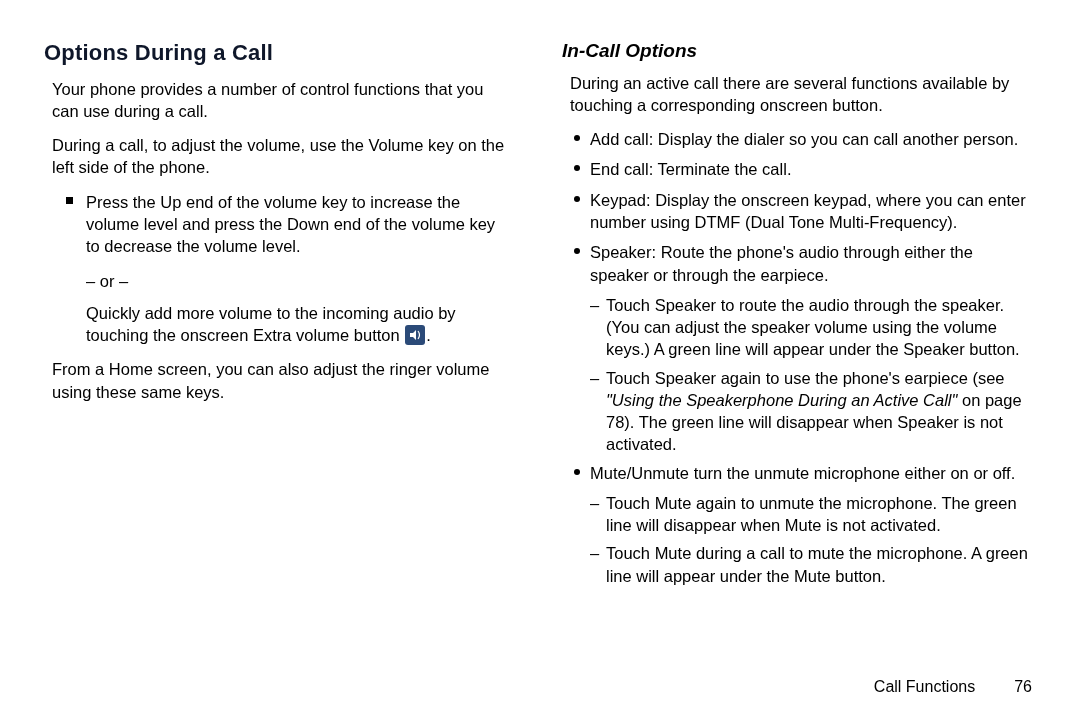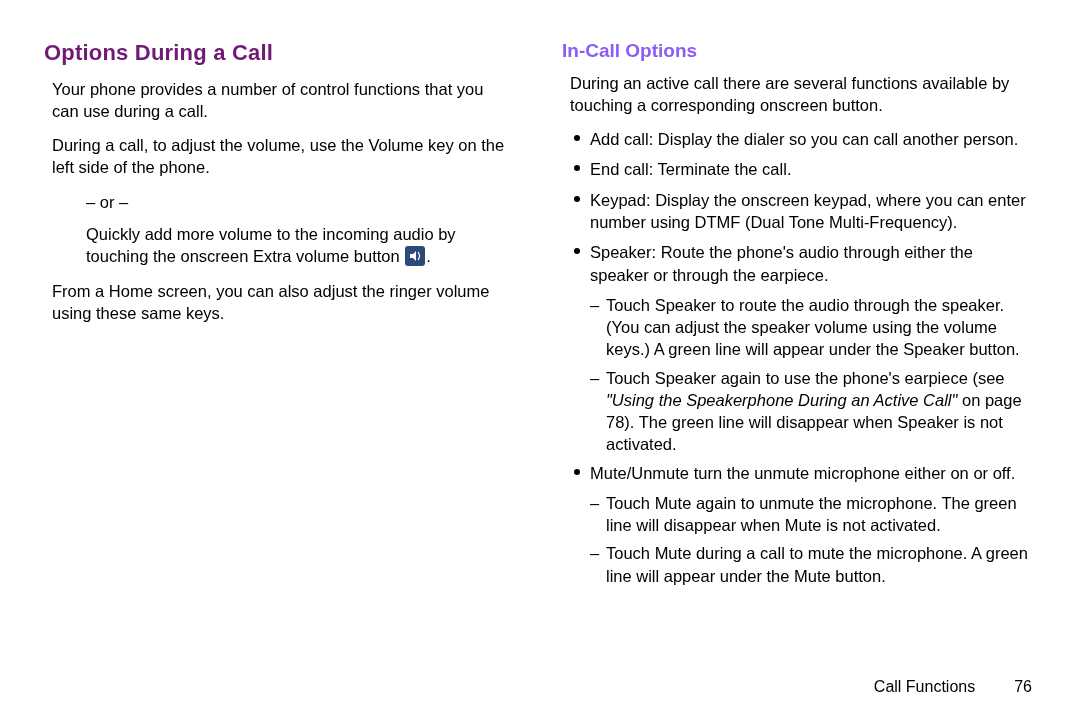--- a/index.html
+++ b/index.html
@@ -22,29 +22,30 @@
     position: relative;
   }
   .col {
     flex: 1;
     padding: 0 8px;
     box-sizing: border-box;
   }
   .col.left { padding-right: 22px; }
   .col.right { padding-left: 22px; }
   .h1 {
-    color: #701a75;
+    color: #0f172a;
     font-weight: 900;
     font-size: 22px;
     margin: 2px 0 10px 0;
     letter-spacing: 0.2px;
   }
   .h2 {
-    color: #8b5cf6;
+    color: #000000;
     font-weight: 700;
+    font-style: italic;
     font-size: 19px;
     margin: 14px 0 8px 0;
   }
   .para {
     margin: 6px 8px 12px 8px;
   }
   .indent1 {
     margin: 6px 8px 12px 42px;
     position: relative;
   }
@@ -105,20 +106,23 @@
 <body>
 
 <div class="page">
 
   <div class="col left">
     <div class="h1">Options During a Call</div>
     <div class="para">Your phone provides a number of control functions that you can use during a call.</div>
 
     <div class="para">During a call, to adjust the volume, use the Volume key on the left side of the phone.</div>
 
+    <div class="indent1 bullet-square">
+      <span>Press the </span><span class="bold">Up</span><span> end of the volume key to increase the volume level and press the </span><span class="bold">Down</span><span> end of the volume key to decrease the volume level.</span>
+    </div>
 
     <div class="or-sep">– or –</div>
 
     <div class="indent1">
       <span>Quickly add more volume to the incoming audio by touching the onscreen </span><span class="bold">Extra volume</span><span> button </span><span class="icon-extra-volume"><svg viewBox="0 0 20 20" width="20" height="20">
             <rect x="0" y="0" width="20" height="20" rx="3" fill="#2b4a78"></rect>
             <path d="M5 8 L8 8 L11 5 L11 15 L8 12 L5 12 Z" fill="#fff"></path>
             <path d="M13 6 Q16 10 13 14" stroke="#fff" stroke-width="1.2" fill="none"></path>
           </svg></span><span>.</span>
     </div>

